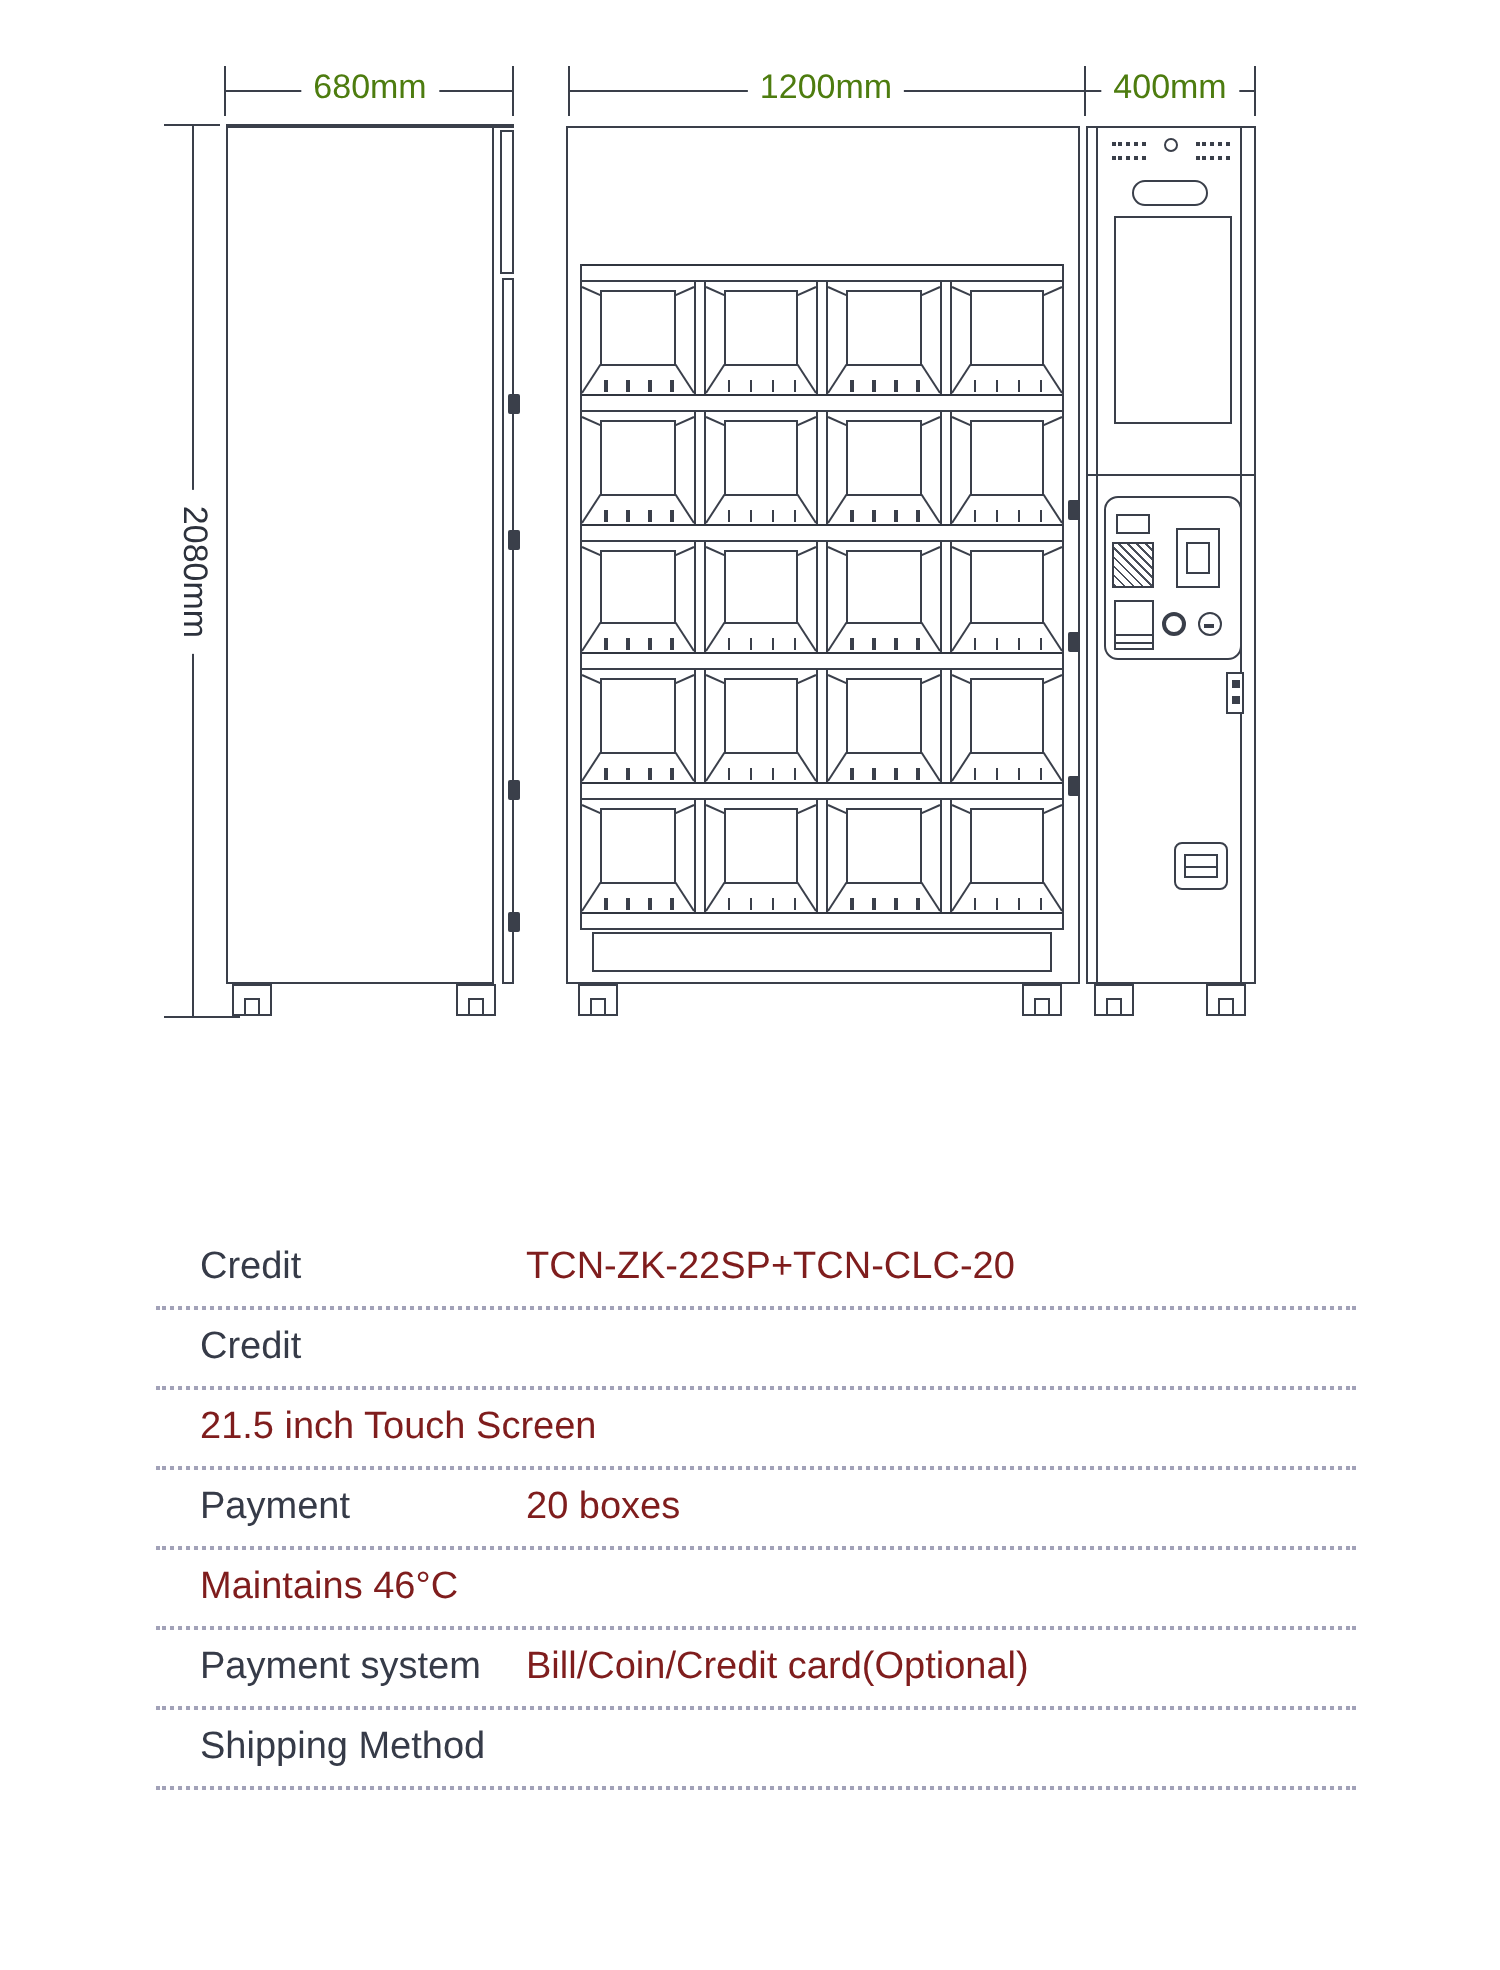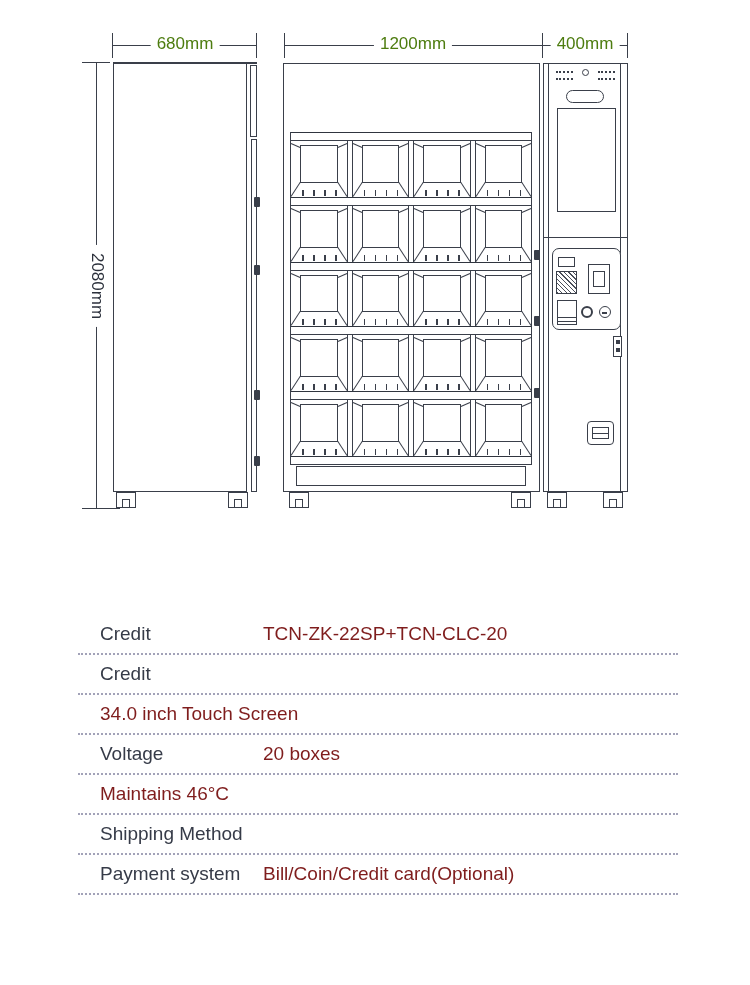--- a/index.html
+++ b/index.html
@@ -410,32 +410,32 @@
 
   <div class="spec-table">
       <div class="spec-row">
         <span class="spec-label">Credit</span>
         <span class="spec-value">TCN-ZK-22SP+TCN-CLC-20</span>
       </div>
       <div class="spec-row">
         <span class="spec-label">Credit</span>
       </div>
       <div class="spec-row">
-        <span class="spec-value">34.0 inch Touch Screen</span>
-      </div>
-      <div class="spec-row">
-        <span class="spec-label">Voltage</span>
+        <span class="spec-value">21.5 inch Touch Screen</span>
+      </div>
+      <div class="spec-row">
+        <span class="spec-label">Payment</span>
         <span class="spec-value">20 boxes</span>
       </div>
       <div class="spec-row">
         <span class="spec-value">Maintains 46°C</span>
+      </div>
+      <div class="spec-row">
+        <span class="spec-label">Payment system</span>
+        <span class="spec-value">Bill/Coin/Credit card(Optional)</span>
       </div>
       <div class="spec-row">
         <span class="spec-label">Shipping Method</span>
         <span class="spec-value"></span>
       </div>
-      <div class="spec-row">
-        <span class="spec-label">Payment system</span>
-        <span class="spec-value">Bill/Coin/Credit card(Optional)</span>
-      </div>
     </div>
 
 </div>
 
 </body></html>

